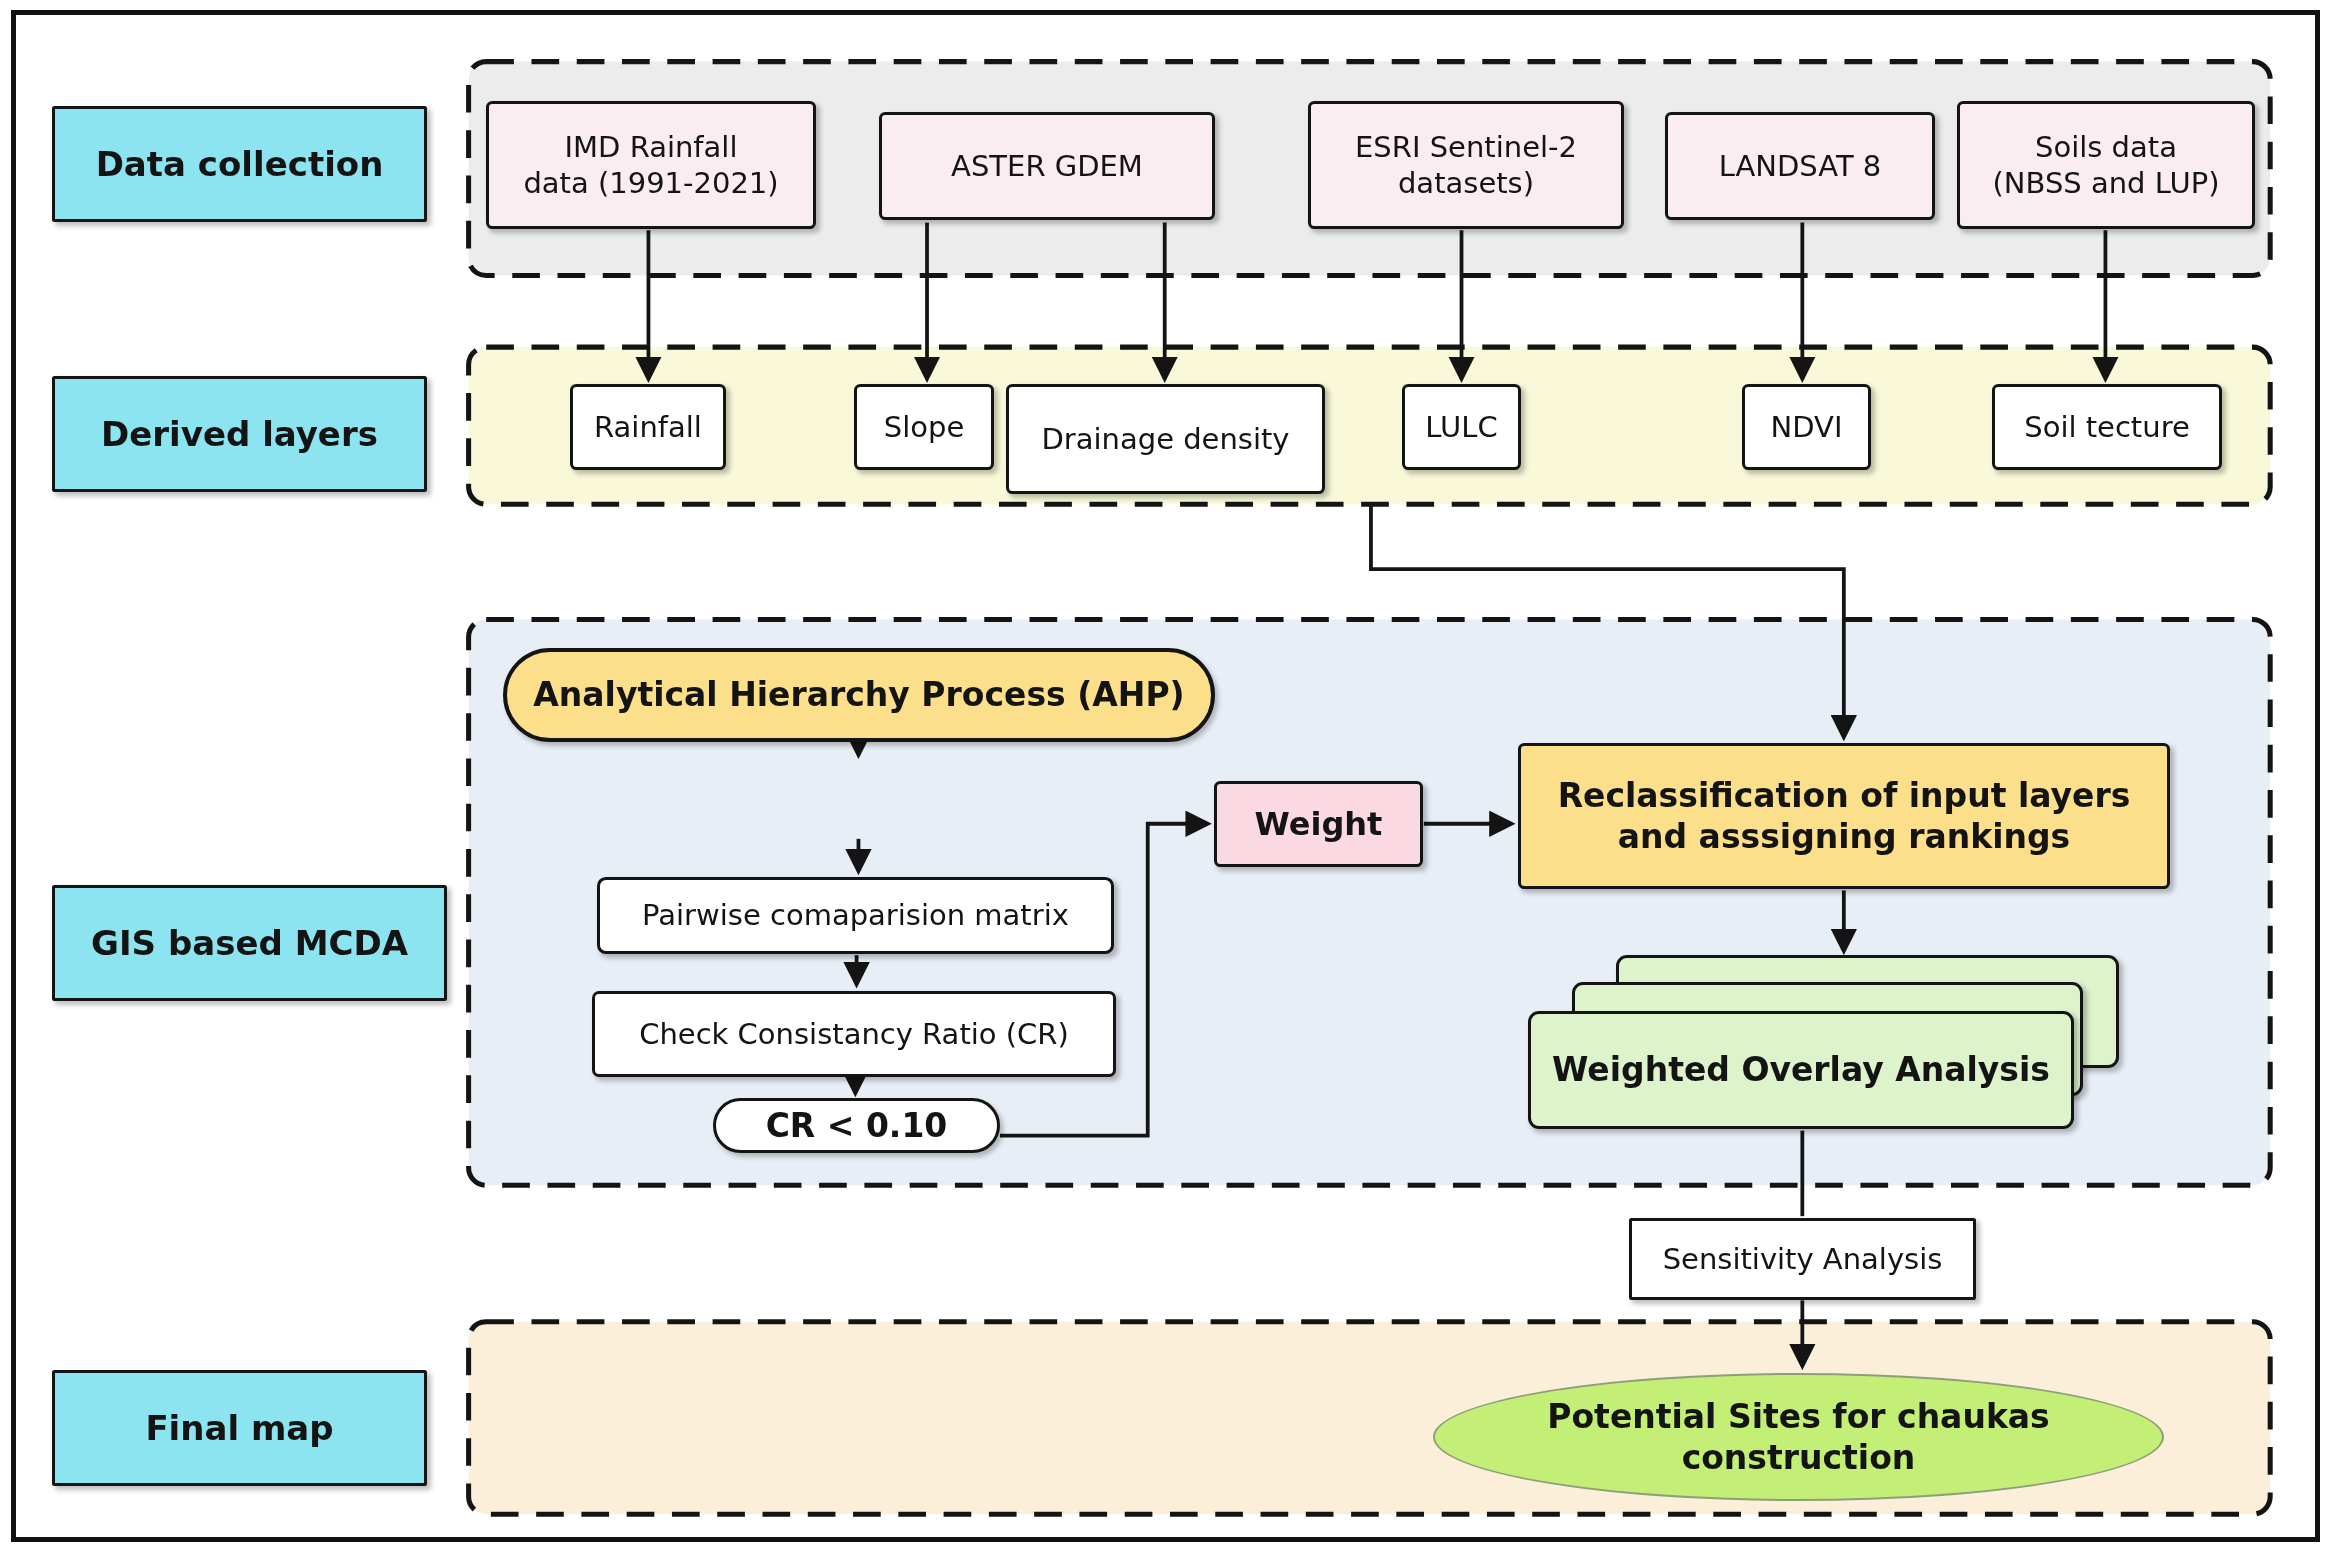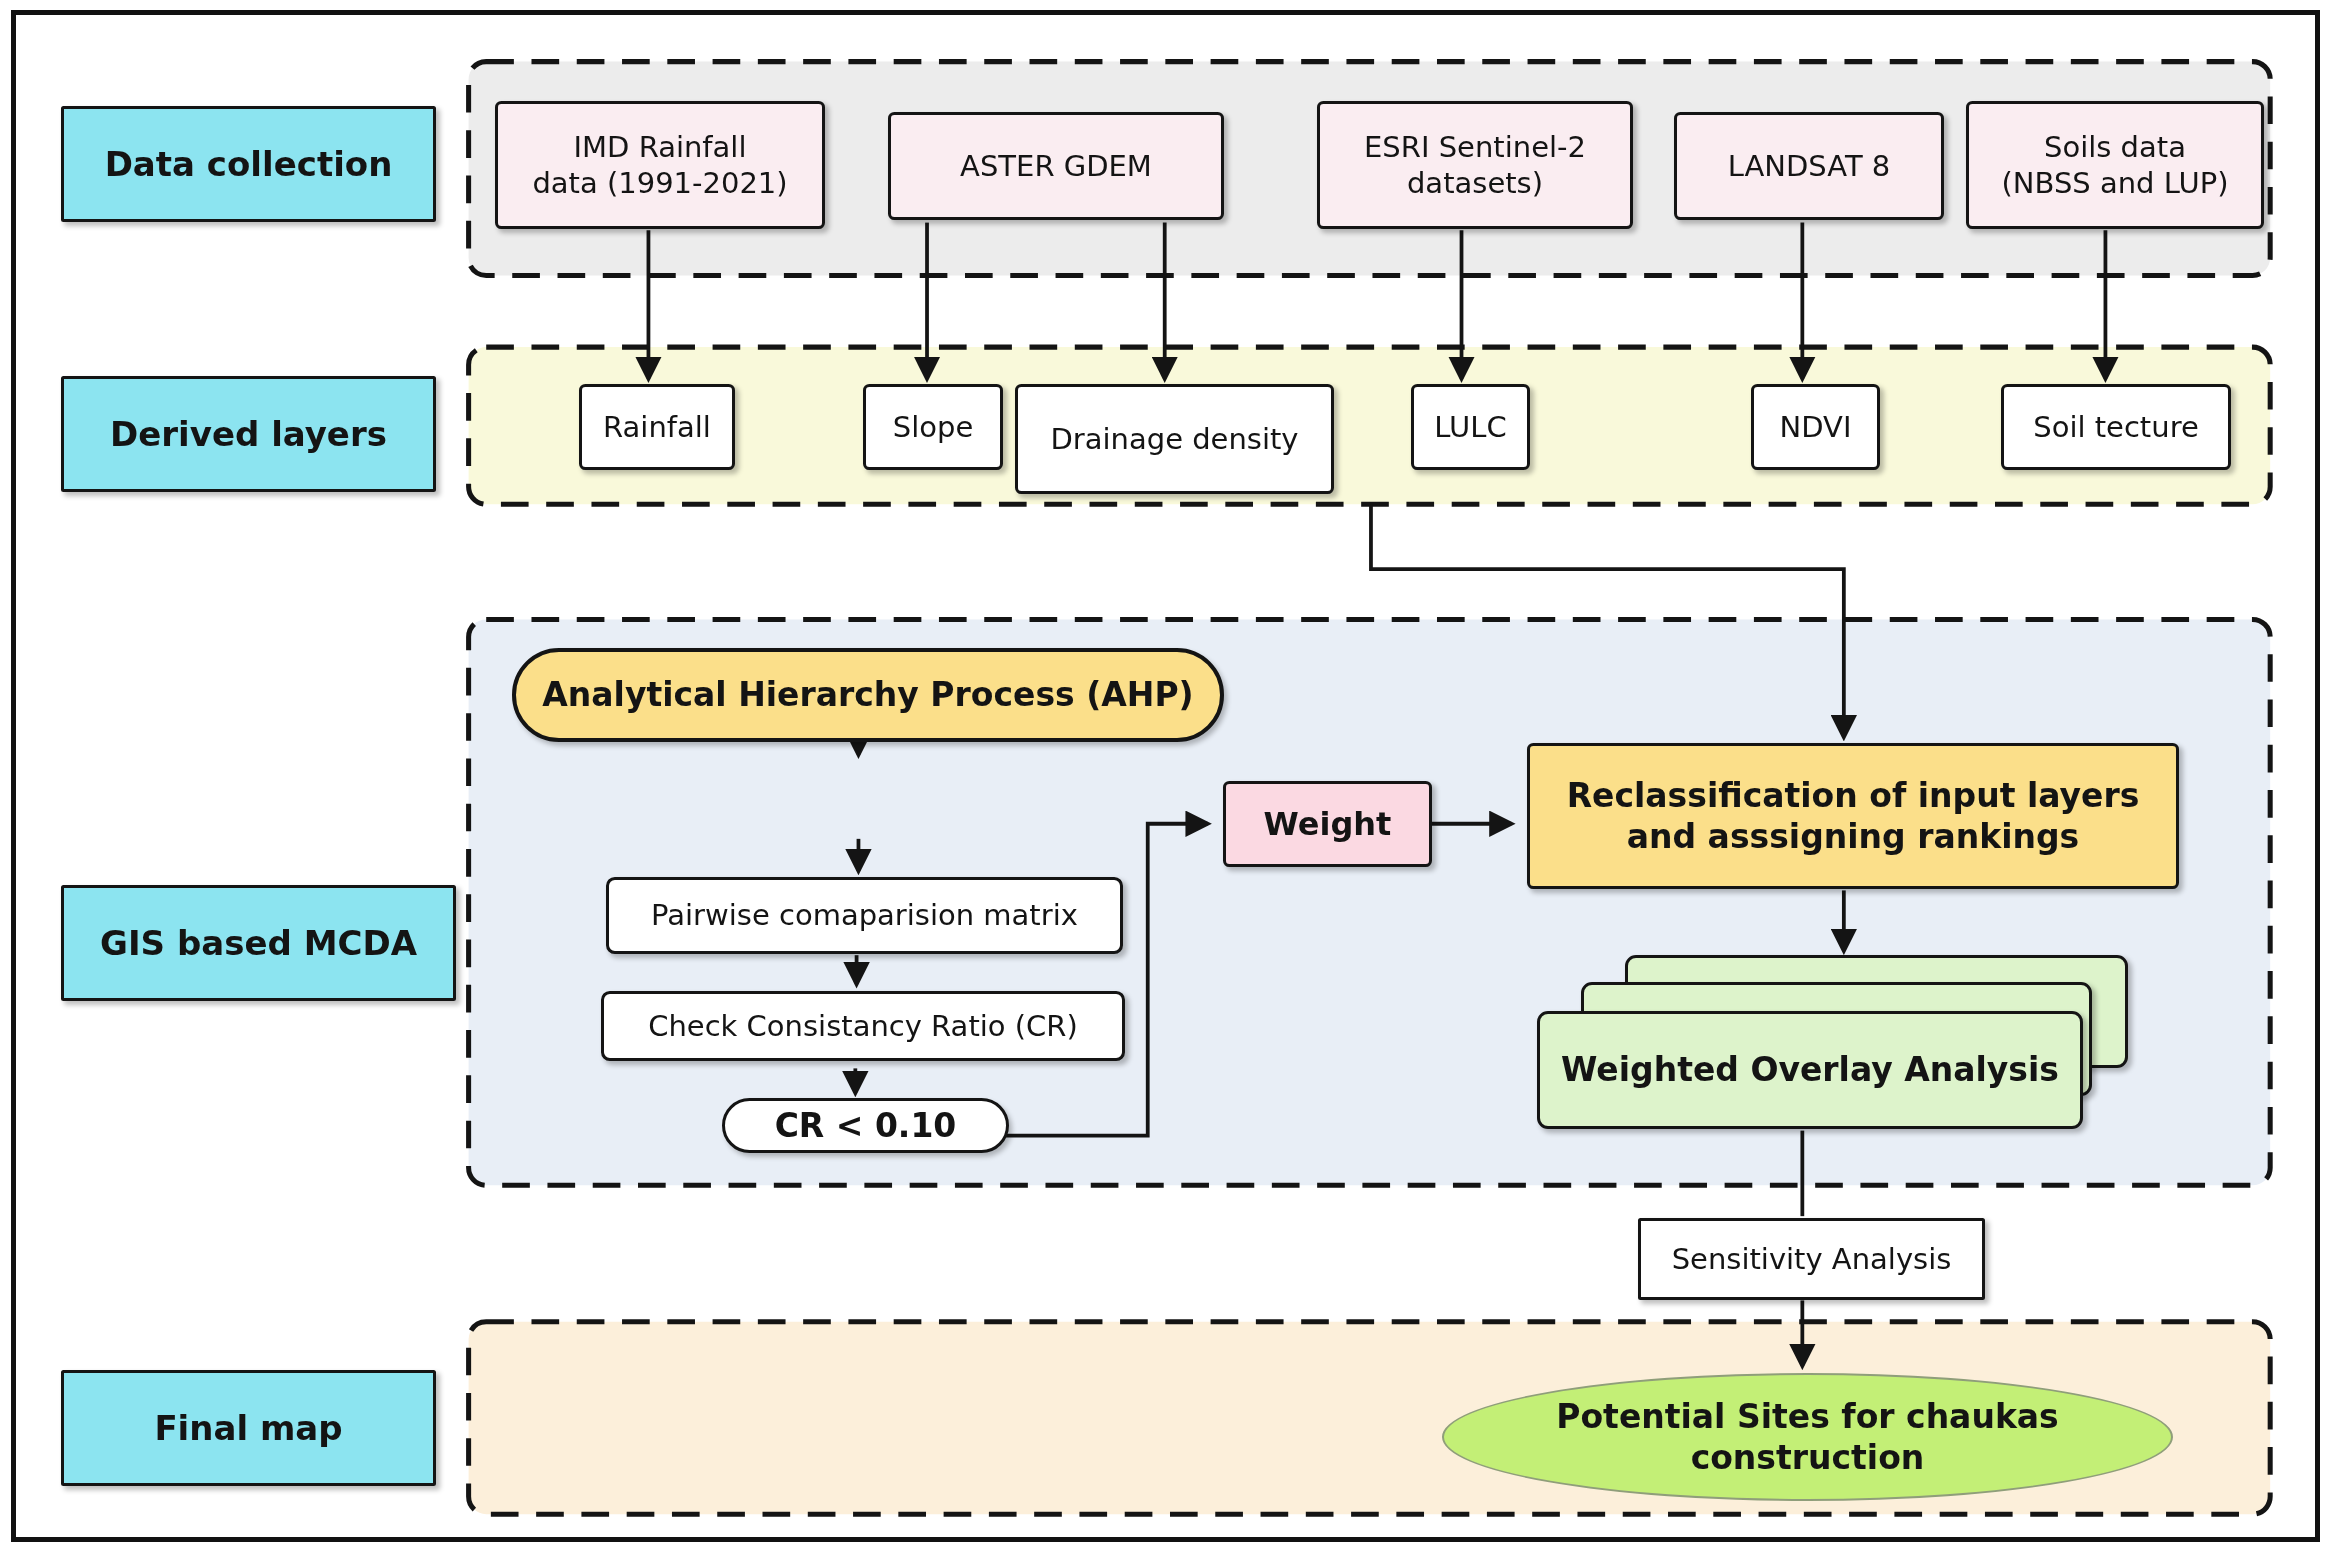--- a/index.html
+++ b/index.html
@@ -9,21 +9,21 @@
   }
   html,body{margin:0;padding:0;background:#ffffff;}
   .page{position:relative;width:2342px;height:1562px;background:#ffffff;
         font-family:"DejaVu Sans","Liberation Sans",sans-serif;color:var(--ink);overflow:hidden;}
   .frame{position:absolute;left:11.3px;top:10px;width:2309px;height:1532px;
          border:5.7px solid #111;box-sizing:border-box;}
   svg.overlay{position:absolute;left:0;top:0;width:2342px;height:1562px;}
   .node{position:absolute;display:flex;align-items:center;justify-content:center;
         text-align:center;box-sizing:border-box;border:3.8px solid var(--ink);
         background:#fff;font-size:29px;line-height:1.25;white-space:pre-line;
-        border-radius:6.3px;box-shadow:3.1px 3.8px 5px rgba(0,0,0,0.25);margin-left:9px;}
+        border-radius:6.3px;box-shadow:3.1px 3.8px 5px rgba(0,0,0,0.25);}
   .lbl{background:var(--cyan);font-weight:bold;font-size:34px;border-radius:2.5px;}
   .src{background:var(--pink);}
   .bold{font-weight:bold;}
   .pill{border-radius:49px;}
   .step{border-radius:8.8px;}
   
   #lbl-data{left:52px;top:106px;width:375px;height:116px;}
   #lbl-derived{left:52px;top:376px;width:375px;height:116px;}
   #lbl-mcda{left:52px;top:885px;width:395px;height:116px;}
   #lbl-final{left:52px;top:1370px;width:375px;height:116px;}
@@ -38,21 +38,21 @@
   #der-2{left:854px;top:384px;width:140px;height:86px;}
   #der-3{left:1006px;top:384px;width:319px;height:110px;}
   #der-4{left:1402px;top:384px;width:119px;height:86px;}
   #der-5{left:1742px;top:384px;width:129px;height:86px;}
   #der-6{left:1992px;top:384px;width:230px;height:86px;}
   
   #ahp{left:503px;top:648px;width:712px;height:94px;background:var(--amber);
        font-size:33px;border-width:4.4px;}
   #st-1{left:611px;top:761px;width:492px;height:77px;}
   #st-2{left:597px;top:877px;width:517px;height:77px;}
-  #st-3{left:592px;top:991px;width:524px;height:70px;}
+  #st-3{left:592px;top:991px;width:524px;height:86px;border-radius:7px;}
   #cr{left:713px;top:1098px;width:287px;height:55px;font-size:33px;border-radius:38px;}
   #weight{left:1214px;top:781px;width:209px;height:86px;background:var(--rose);font-size:32px;}
   #reclass{left:1518px;top:743px;width:652px;height:146px;background:var(--amber);font-size:33px;}
   .woa{background:var(--green);border-radius:11px;}
   #woa-rear{left:1616px;top:955px;width:503px;height:113px;}
   #woa-mid{left:1572px;top:982px;width:511px;height:114px;}
   #woa-front{left:1528px;top:1011px;width:546px;height:118px;font-size:33px;}
   #sens{left:1629px;top:1218px;width:347px;height:82px;border-radius:2.5px;}
   #ellipse{left:1433px;top:1373px;width:731px;height:128px;border-radius:50%;
            background:var(--lime);border:2.5px solid #8f9e7a;font-size:33px;

